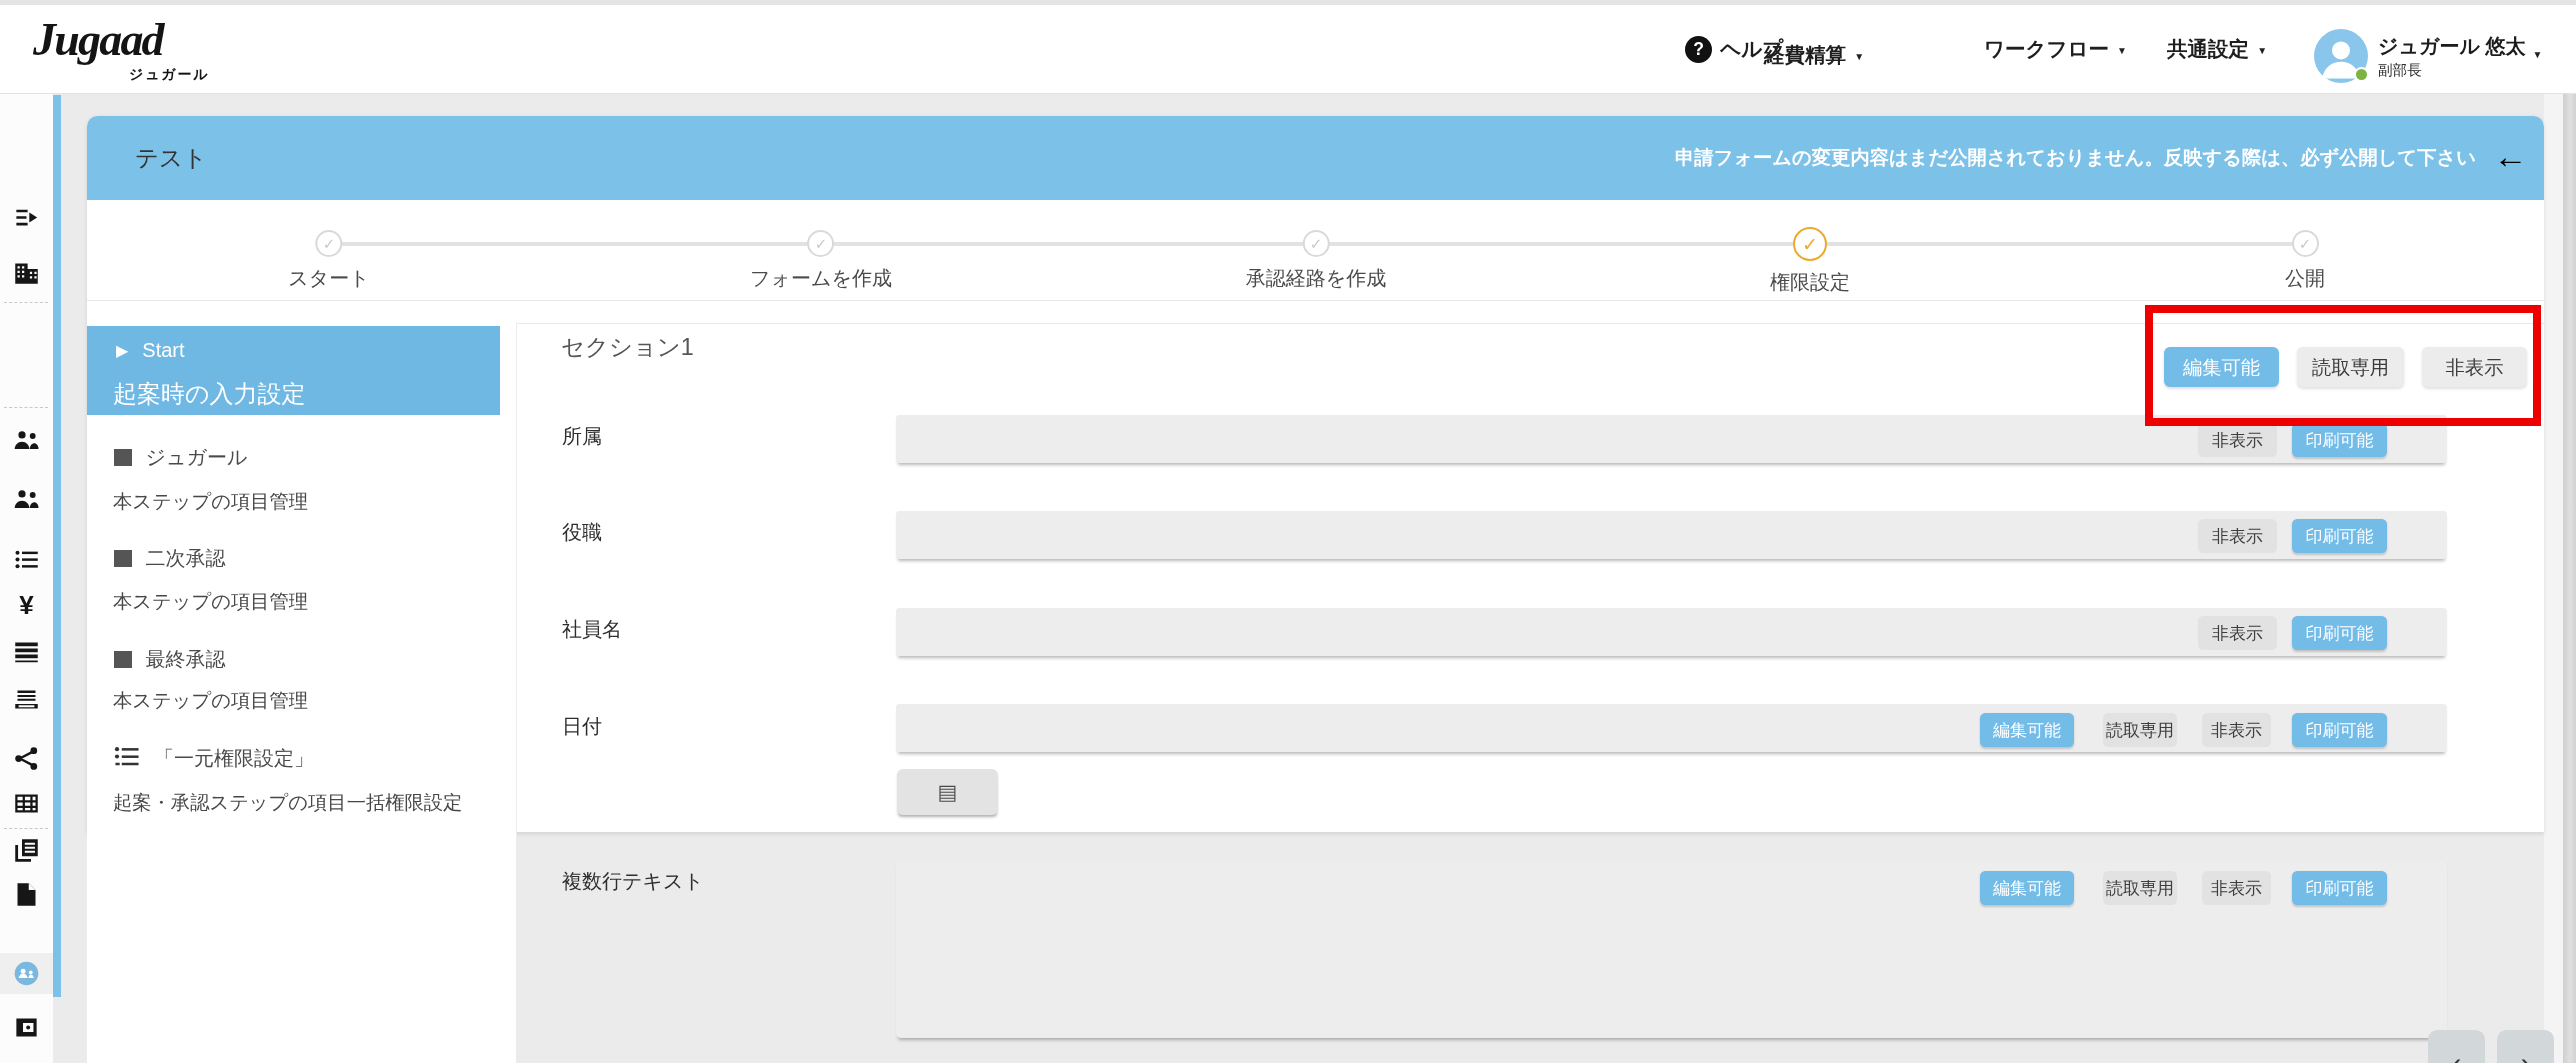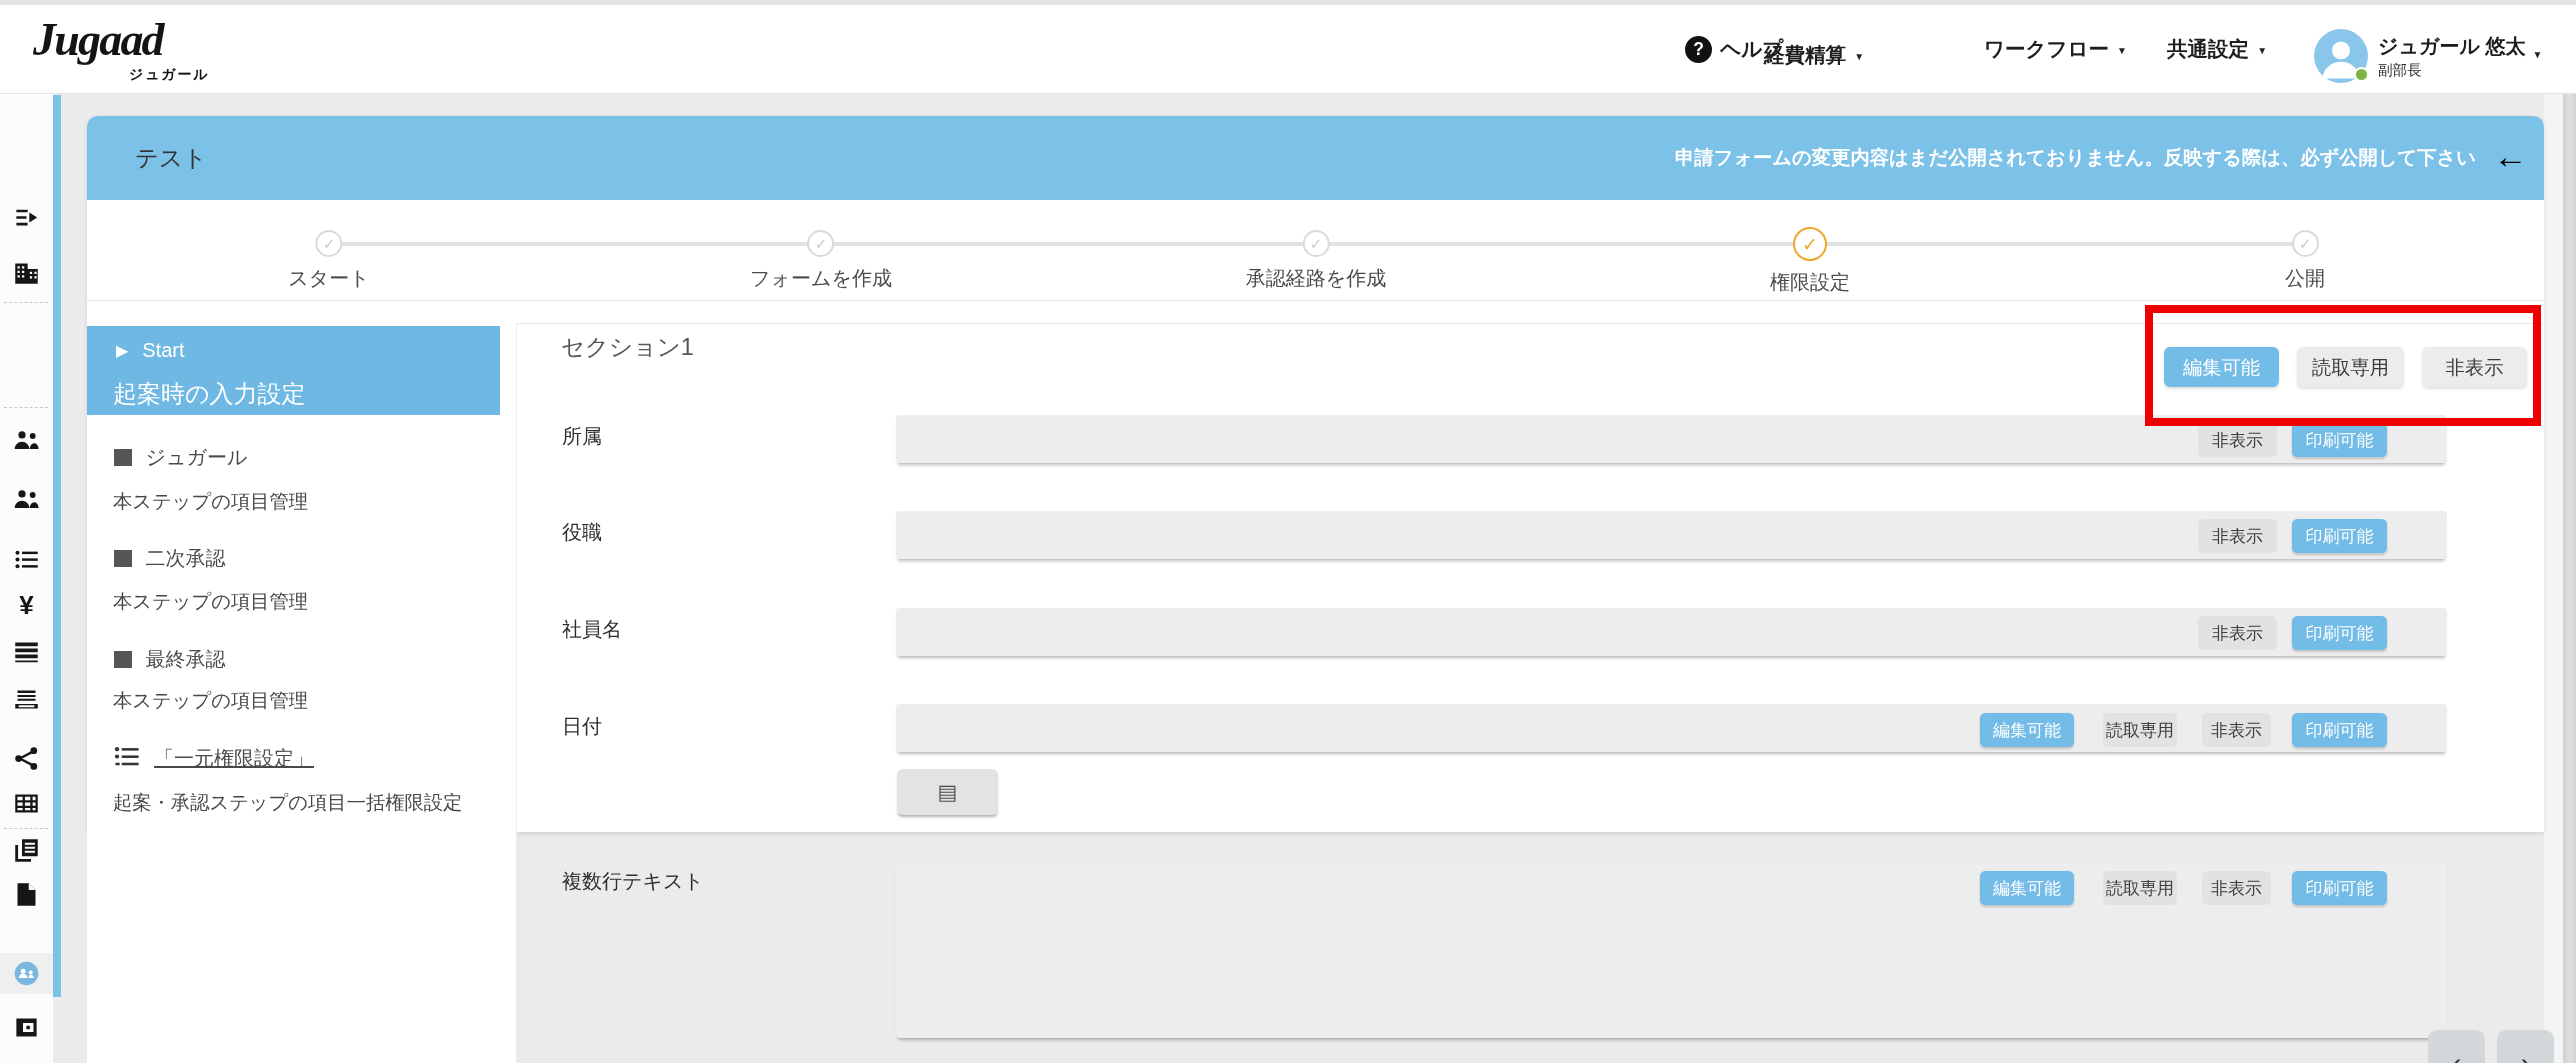--- a/index.html
+++ b/index.html
@@ -275,21 +275,21 @@
       <div class="np-title" style="top:222px;">
         <span class="sq"></span>
         <span>二次承認</span>
       </div>
       <div class="np-sub" style="top:265px;">本ステップの項目管理</div>
       <div class="np-title" style="top:323px;">
         <span class="sq"></span>
         <span>最終承認</span>
       </div>
       <div class="np-sub" style="top:364px;">本ステップの項目管理</div>
-      <div class="np-title" style="top:422px;text-decoration:underline;">
+      <div class="np-title" style="top:422px;">
         <span class="bulk-ic">
           <svg viewBox="0 0 24 20">
               <circle cx="2.5" cy="3" r="2"></circle>
               <path d="M7 2h16v2.4H7z"></path>
               <circle cx="2.5" cy="10" r="2"></circle>
               <path d="M7 9h16v2.4H7z"></path>
               <path d="M7 16h16v2.4H7zM1 16h4v2.4H1z"></path>
             </svg>
         </span>
         <span>「一元権限設定」</span>

